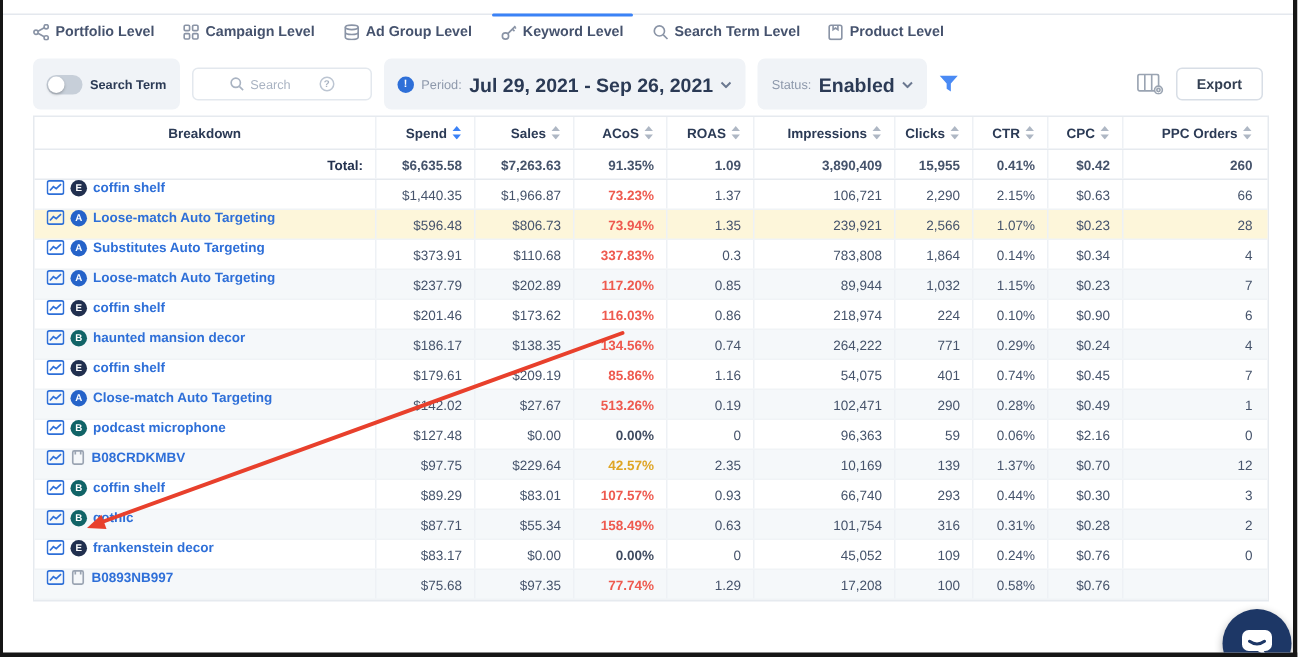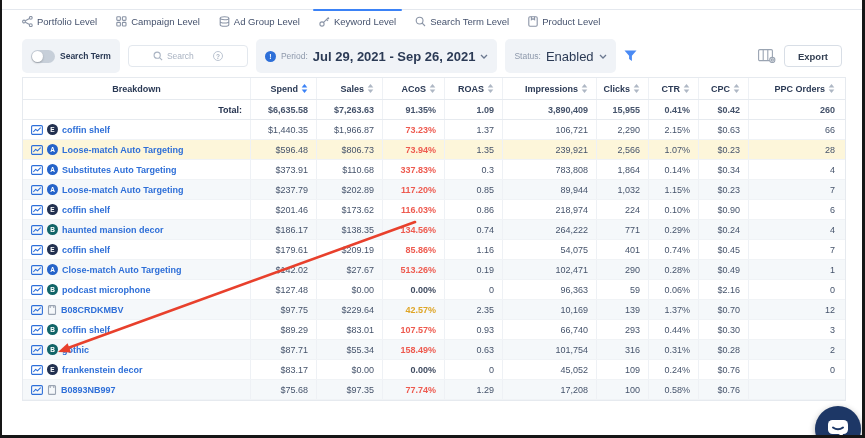--- a/index.html
+++ b/index.html
@@ -10,21 +10,21 @@
   
   .app-header { padding:7px 0 0 20px; }
   .title-row { display:flex; align-items:center; }
   .page-title { font-size:20px; font-weight:800; color:#1c2948; letter-spacing:.2px; }
   .learn { display:inline-flex; align-items:center; gap:3px; margin-left:12px; cursor:pointer; }
   .learn span { font-size:9.5px; font-weight:800; color:#1c2948; }
   .subtitle { font-size:8.5px; color:#5a6c8c; margin-top:3px; }
 
   
   .tabs { display:flex; gap:19px; margin-top:9px; border-top:1px solid #e4e8ee; padding:6px 0 5px 20px; }
-  .tab { display:inline-flex; align-items:center; gap:4px; font-size:9.5px; font-weight:400;
+  .tab { display:inline-flex; align-items:center; gap:4px; font-size:9.5px; font-weight:700;
          color:#45526d; cursor:pointer; position:relative; }
   .tab svg { flex:0 0 auto; }
   .tab.active::before { content:""; position:absolute; top:-7px; left:-6px; right:-6px; height:2px;
          background:var(--accent_blue,#3b82f6); border-radius:2px; }
 
   
   .filter-bar { display:flex; align-items:center; gap:8px; margin:13px 20px 0 20px; height:22px; }
   .pillbox { display:inline-flex; align-items:center; gap:5px; height:34px; background:#f0f3f7;
              border-radius:5px; padding:0 9px; cursor:pointer; }
   .toggle { width:24px; height:13px; border-radius:8px; background:#c7cfd9; position:relative; flex:0 0 auto; }
@@ -55,21 +55,21 @@
   .trow { height:20px; border-bottom:1px solid #f0f3f6; }
   .trow.alt { background:#f5f8fa; }
   .trow.hl  { background:var(--row_highlight,#fdf6da); }
   .cell { padding:0 8px; overflow:hidden; white-space:nowrap; }
   .cell + .cell { border-left:1px solid #eef1f5; height:100%; display:flex; align-items:center; justify-content:flex-end; }
   .num { text-align:right; color:#45536b; }
   .thead .cell { display:flex; align-items:center; justify-content:flex-end; gap:3px; }
   .thead .cell:first-child { justify-content:center; }
   .sort svg { display:block; }
   .total-label { text-align:right; }
-  .bcell { display:flex; align-items:center; gap:4px; height:100%; }
+  .bcell { display:flex; align-items:flex-start; gap:4px; height:100%; }
   .bname { color:var(--link_blue,#2e6fd8); font-weight:600; cursor:pointer; text-decoration:none; }
   .badge { width:11px; height:11px; border-radius:50%; color:#fff; font-size:6.5px; font-weight:800;
            display:inline-flex; align-items:center; justify-content:center; flex:0 0 auto; }
   .b-E { background:var(--badge_exact,#22304f); }
   .b-A { background:var(--badge_auto,#2563c9); }
   .b-B { background:var(--badge_broad,#116467); }
   .c-red   { color:var(--red,#ee5a4f); font-weight:700;padding-left:16px; }
   .c-amber { color:var(--amber,#dfa526); font-weight:700; }
   .c-none  { color:#3f4b60; font-weight:700; }
   .chart-ic { display:inline-flex; cursor:pointer; flex:0 0 auto; }
@@ -153,21 +153,21 @@
     <div class="pillbox">
       <span class="info-circle">!</span>
       <span class="muted-lab">Period:</span>
       <span class="strong-val">Jul 29, 2021 - Sep 26, 2021</span>
       <svg width="8" height="5" viewBox="0 0 8 5" fill="none" stroke="#6b7890" stroke-width="1.3">
           <path d="M1 1 4 4 7 1"></path>
         </svg>
     </div>
     <div class="pillbox">
       <span class="muted-lab">Status:</span>
-      <span class="strong-val" style="font-weight:400;">Enabled</span>
+      <span class="strong-val" style="font-weight:700;">Enabled</span>
       <svg width="8" height="5" viewBox="0 0 8 5" fill="none" stroke="#6b7890" stroke-width="1.3">
           <path d="M1 1 4 4 7 1"></path>
         </svg>
     </div>
     <svg width="13" height="12" viewBox="0 0 13 12" style="cursor:pointer;">
       <path d="M0.5 0.5 h12 l-4.6 5.2 V11 l-2.8-1.9 V5.7 Z" fill="#4a8af4"></path>
     </svg>
     <div class="spacer"></div>
     <svg width="18" height="14" viewBox="0 0 18 14" style="cursor:pointer;" fill="none" stroke="#9aa4b2" stroke-width="1.1">
       <rect x="0.6" y="0.6" width="13.8" height="11" rx="1.2"></rect>

